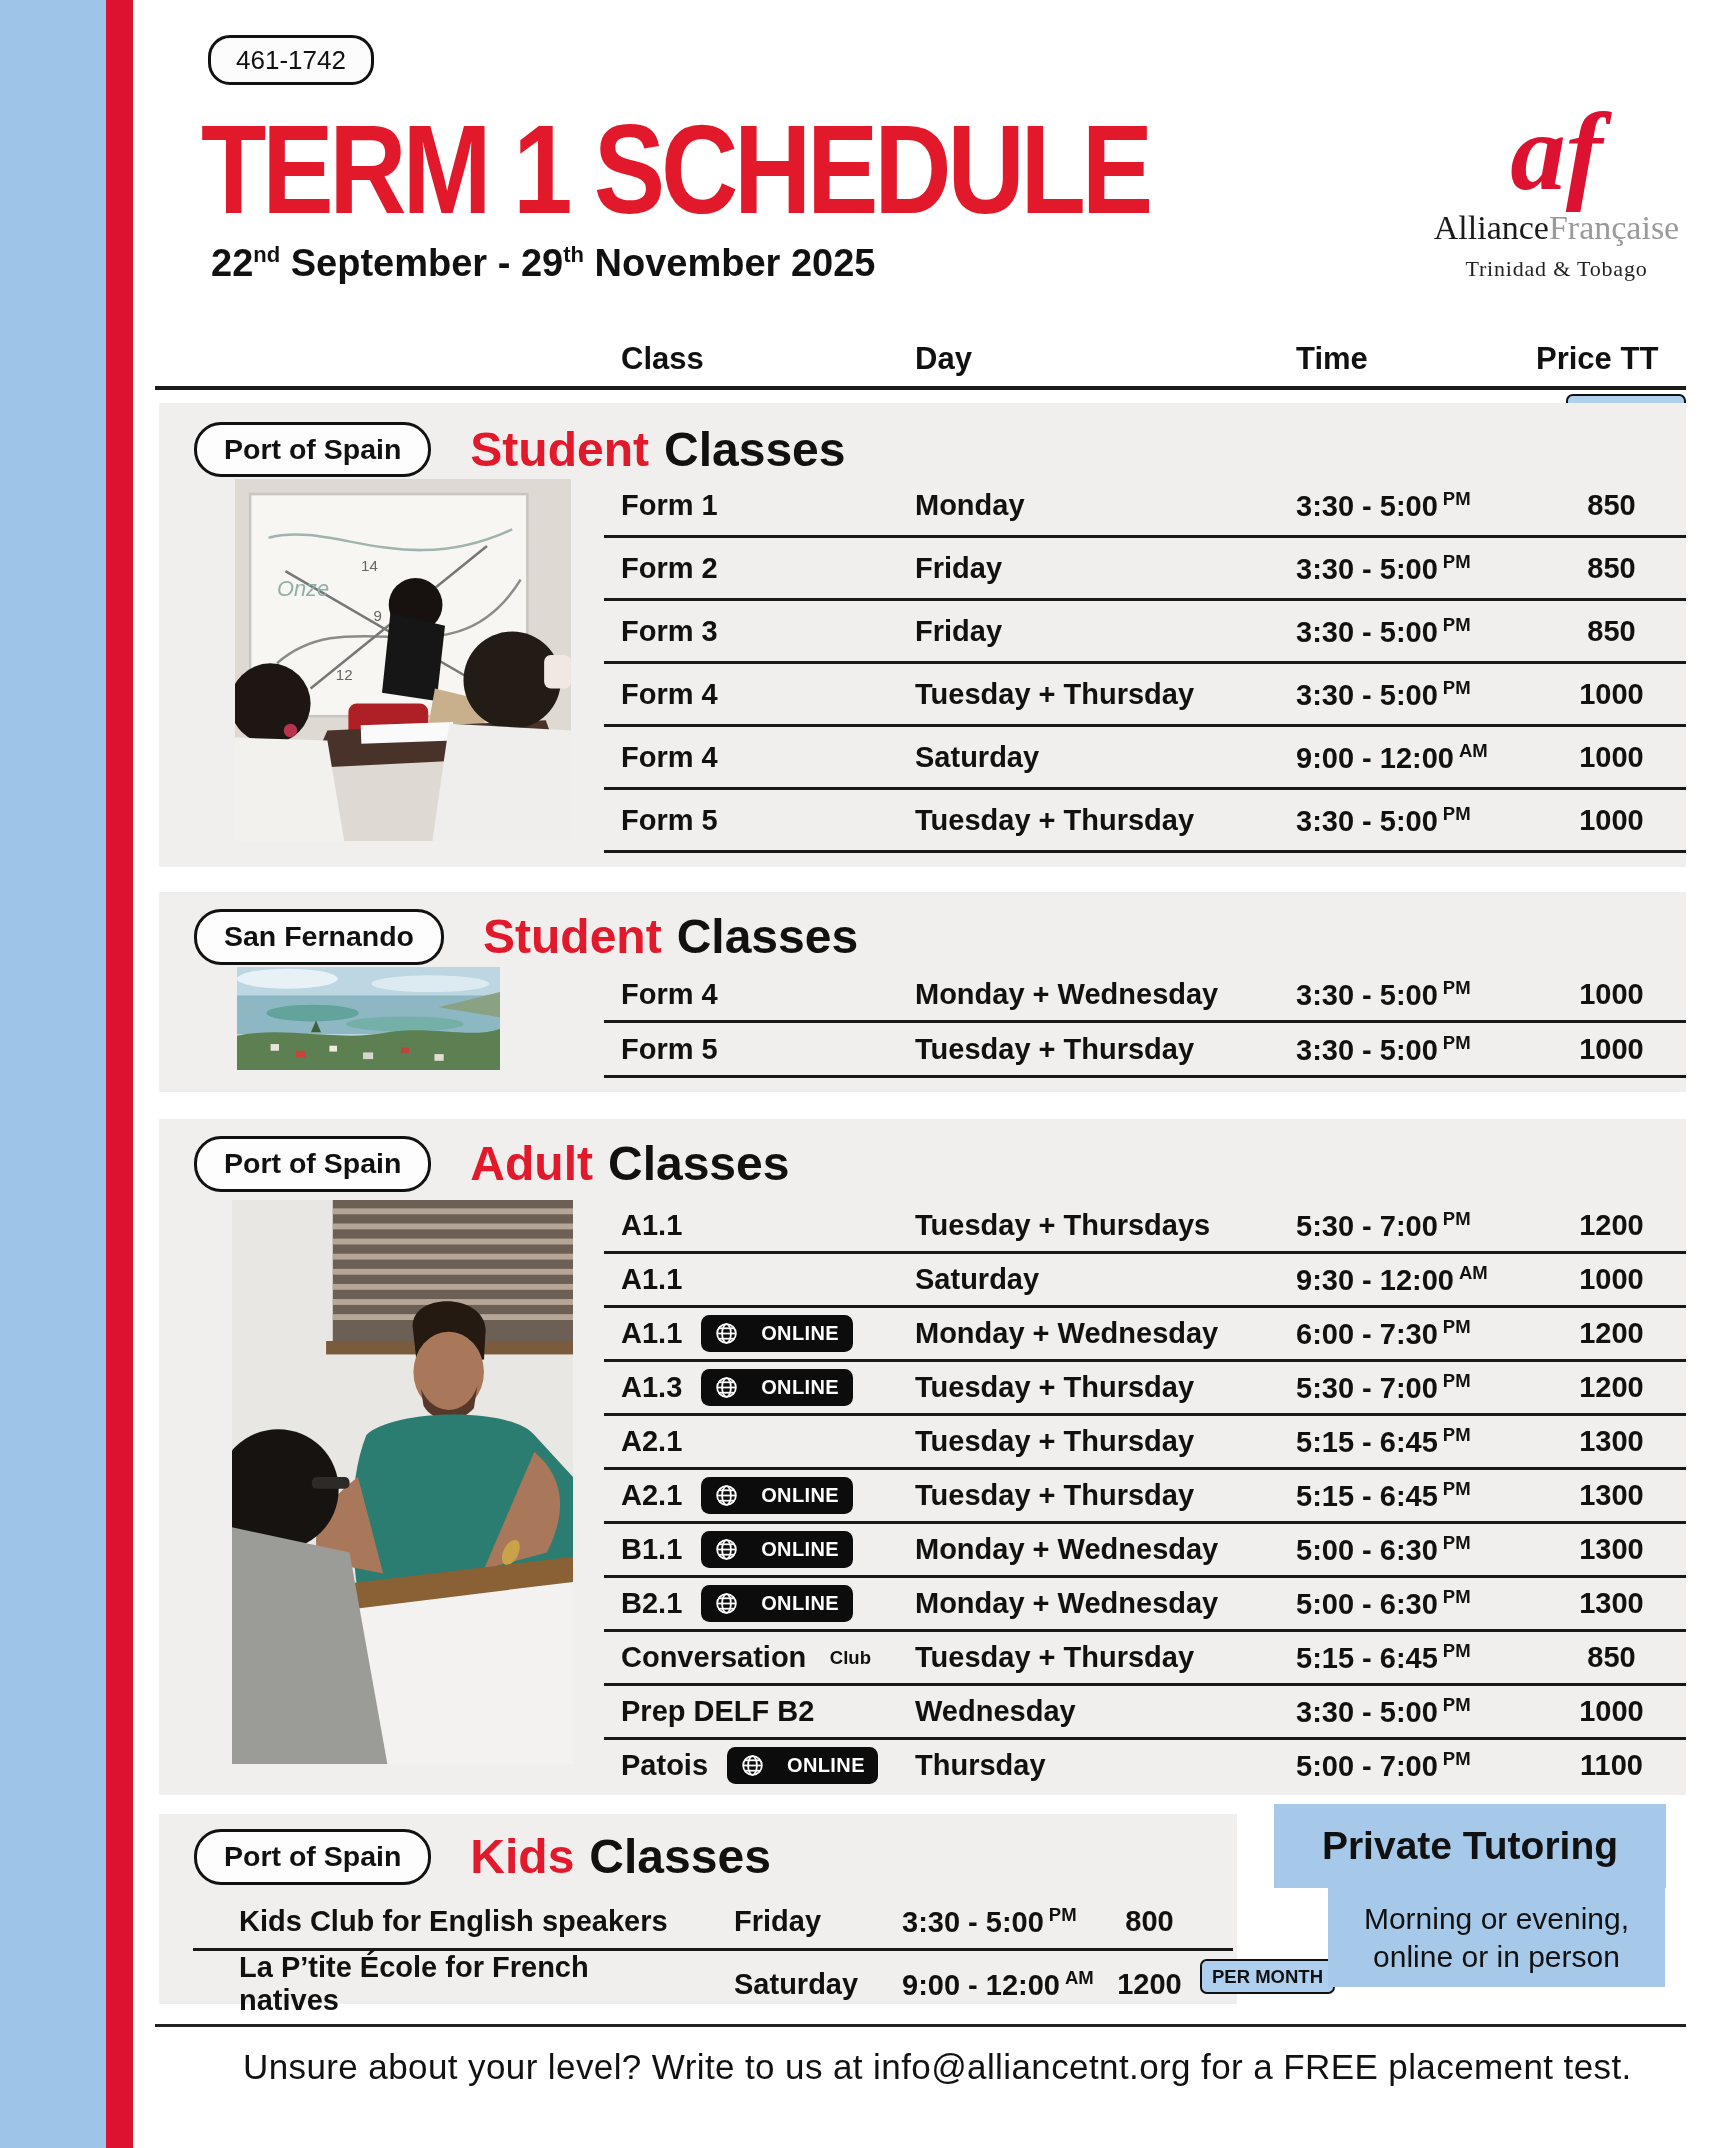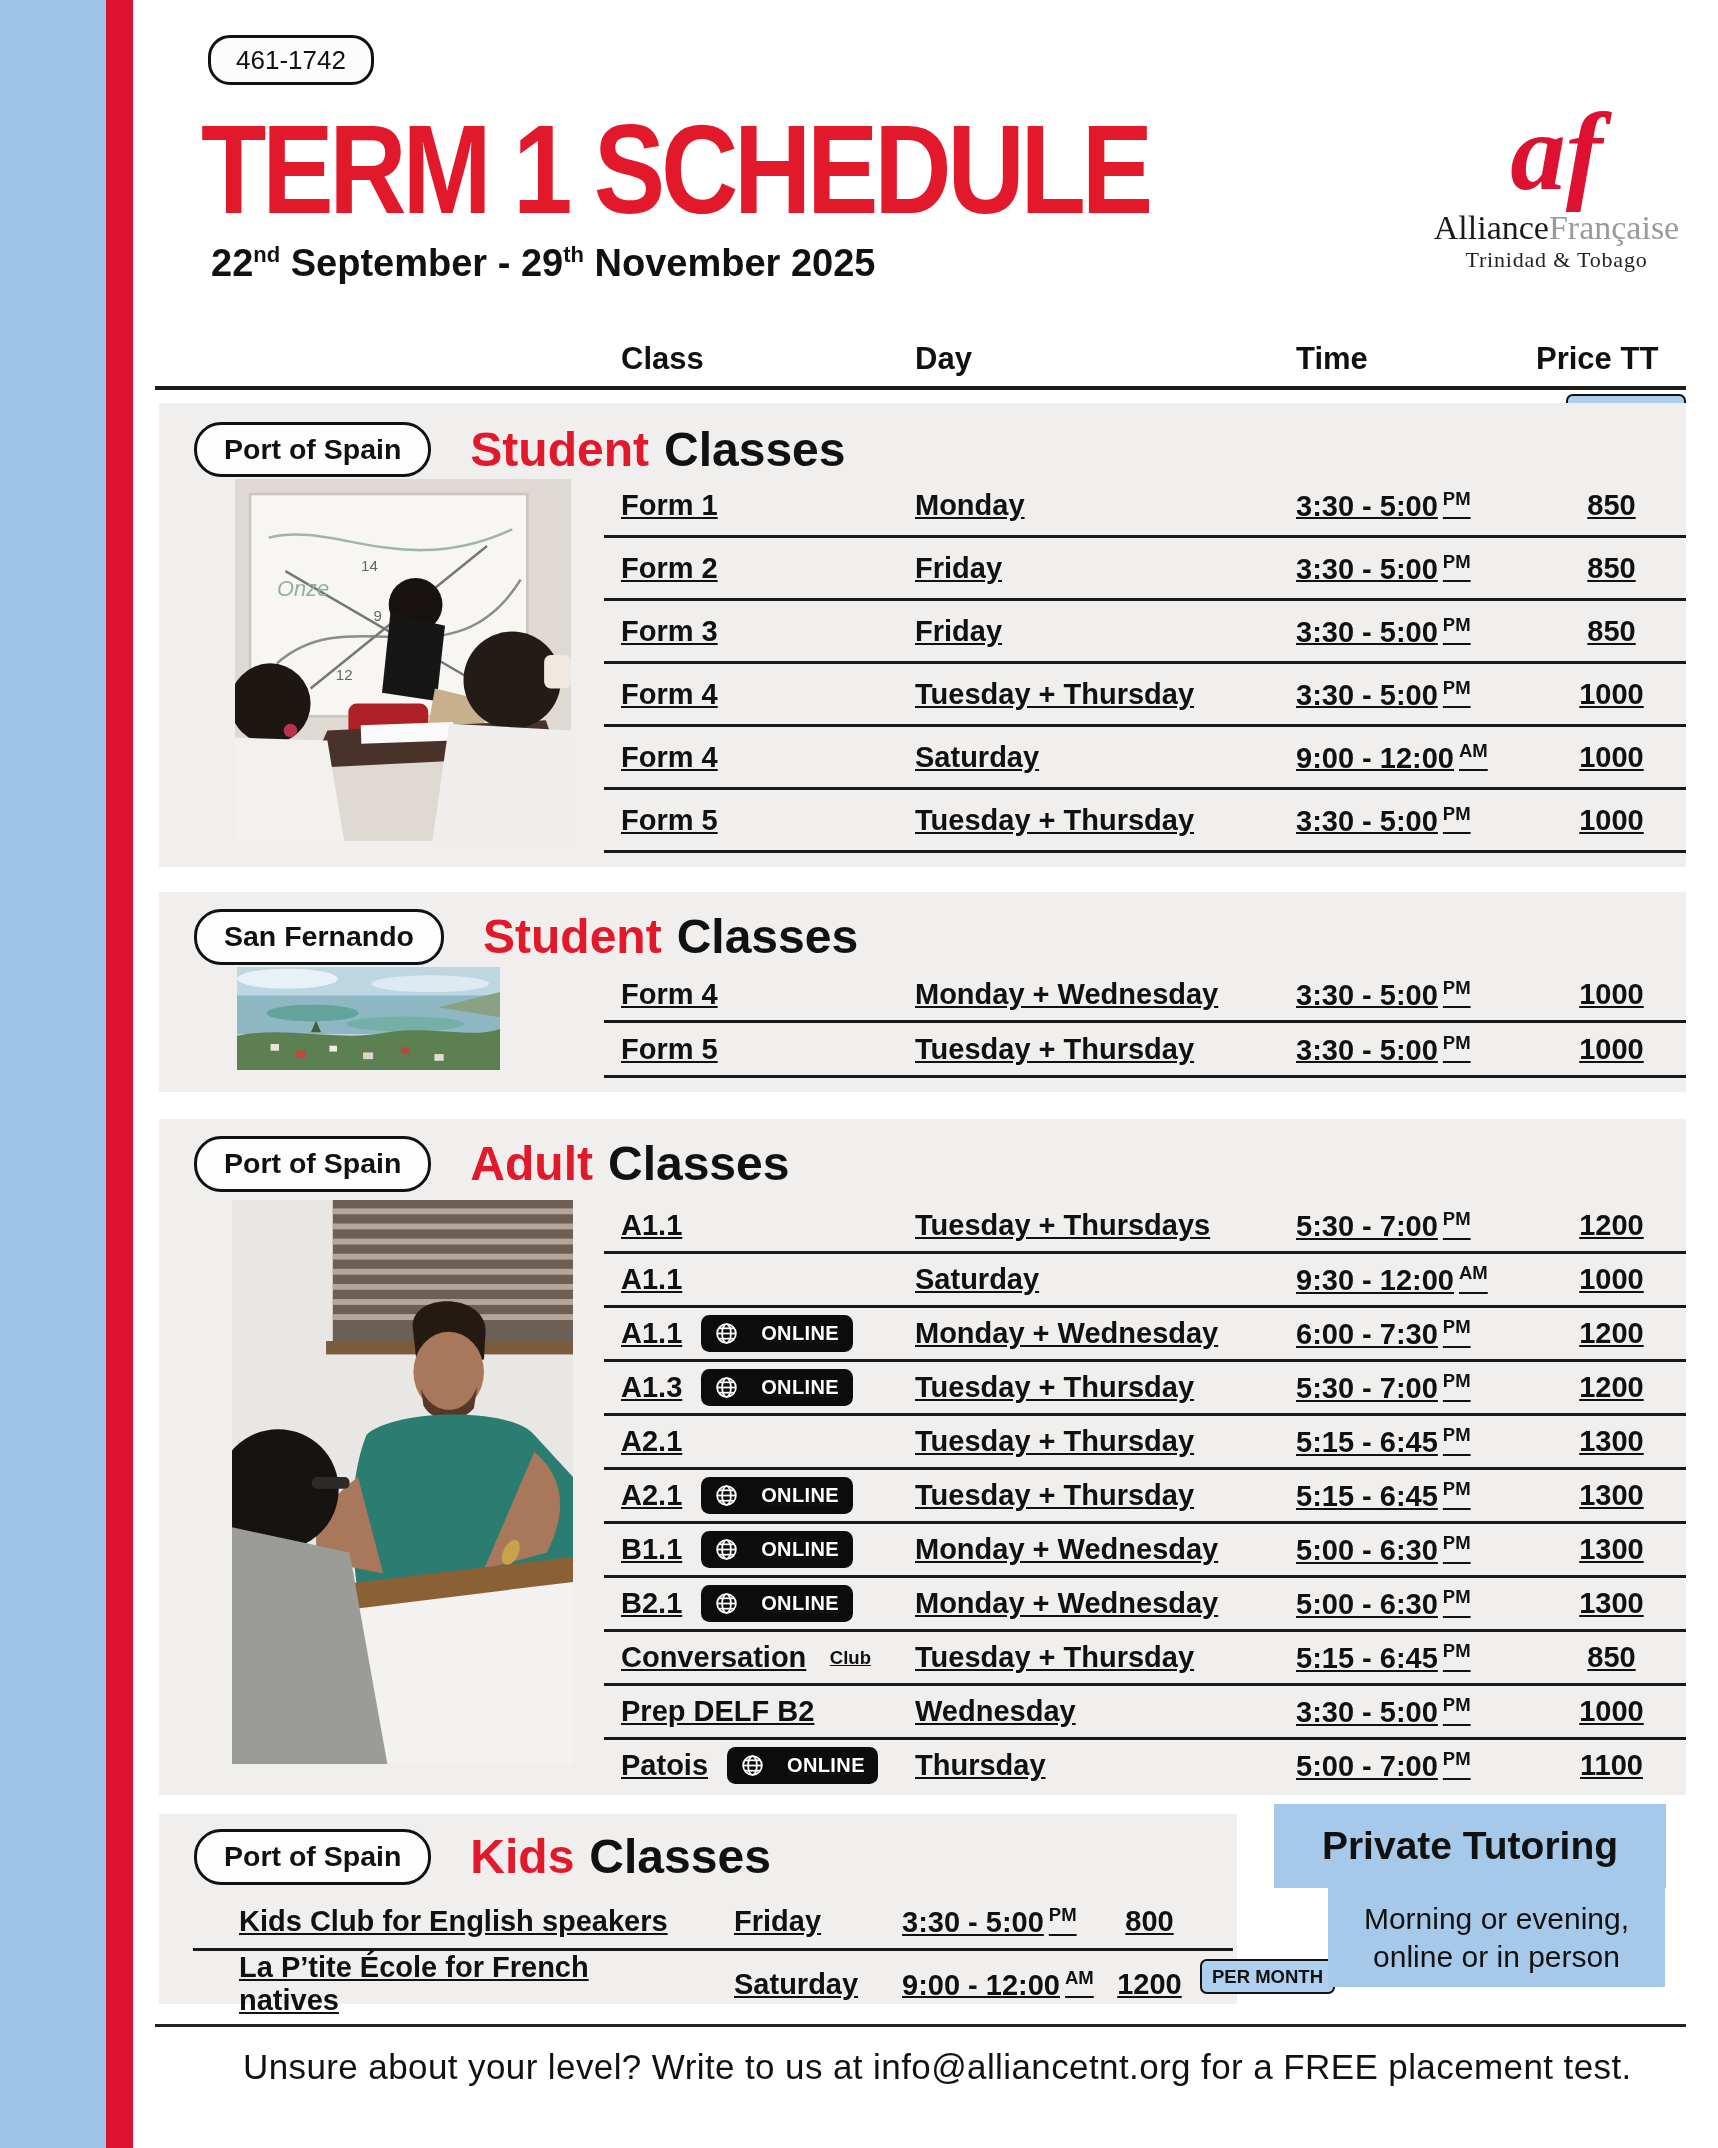--- a/index.html
+++ b/index.html
@@ -25,21 +25,21 @@
   .date-line { position:absolute; left:211px; top:242px; font-size:38px; font-weight:bold; }
   .date-line sup { font-size:22px; vertical-align:super; }
 
   
   .logo { position:absolute; left:1418px; top:99px; width:277px; text-align:center;
           font-family:"Liberation Serif", serif; }
   .logo-af { font-size:111px; font-style:italic; font-weight:bold; color:#dd1230; line-height:0.95; }
   .logo-name { font-size:34px; margin-top:5px; white-space:nowrap; }
   .logo-name .black { color:#1a1a1a; }
   .logo-name .gray  { color:#9a9a9a; }
-  .logo-region { font-size:22px; margin-top:0; color:#222; letter-spacing:0.8px; }
+  .logo-region { font-size:22px; margin-top:9px; color:#222; letter-spacing:0.8px; }
 
   
   .thead {
     position:absolute; left:604px; top:341px; width:1082px;
     display:grid; grid-template-columns:294px 369px 269px 151px;
     font-size:31px; font-weight:bold;
   }
   .thead .h1 { padding-left:17px; }
   .thead .h2 { padding-left:17px; }
   .thead .h3 { padding-left:29px; }
@@ -65,21 +65,21 @@
   .sec-title { font-size:48px; font-weight:bold; white-space:nowrap; }
   .sec-title .hl { color:#e2182b; }
   .sec-title .rest { color:#111; margin-left:15px; }
 
   .photo { position:absolute; overflow:hidden; background:#ddd; }
   .photo svg { display:block; width:100%; height:100%; }
 
   .table { position:absolute; left:445px; width:1082px; }
   .trow {
     display:grid; grid-template-columns:294px 369px 269px 151px;
-    align-items:center; border-bottom:3.4px solid #191919; position:relative;text-decoration:underline;
+    align-items:center; border-bottom:3.4px solid #191919; position:relative;
   }
   .trow.no-last:last-child, .trow.nb { border-bottom:none; }
   .rows-72 .trow { height:60px; }
   .rows-62 .trow { height:52px; }
   .rows-61 .trow { height:51px; }
   .cell { font-size:29px; font-weight:bold; }
   .class-cell { padding-left:17px; display:flex; align-items:center; gap:18.5px; }
   .day-cell { padding-left:17px; }
   .time-cell { padding-left:29px; white-space:nowrap; }
   .ampm { font-size:18.5px; vertical-align:super; margin-left:5px; }

